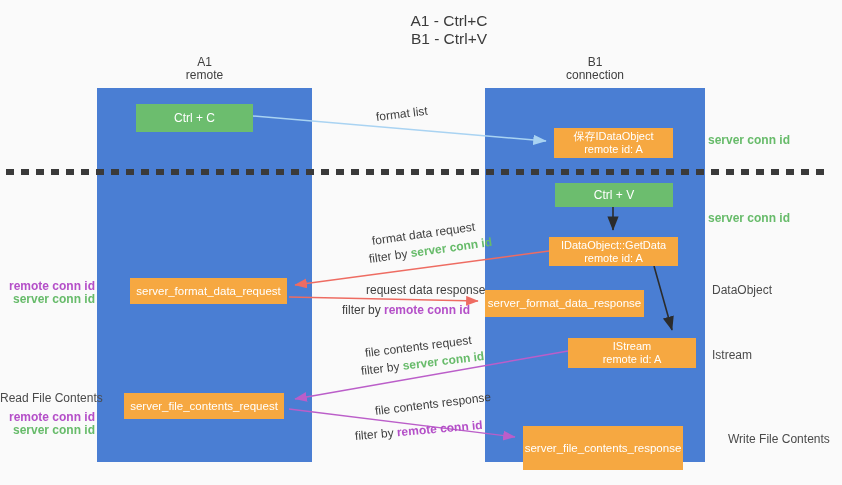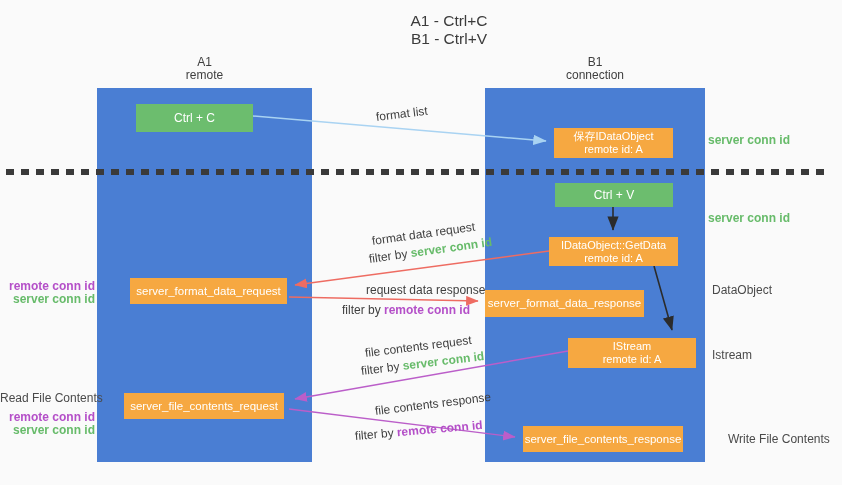--- a/index.html
+++ b/index.html
@@ -117,21 +117,21 @@
 
   <div class="abs box box-orange two-line" style="left:568px; top:338px; width:128px; height:30px;">
     <span>IStream</span>
     <span>remote id: A</span>
   </div>
 
   <div class="abs box box-orange" style="left:124px; top:393px; width:160px; height:26px;">
     <span>server_file_contents_request</span>
   </div>
 
-  <div class="abs box box-orange" style="left:523px; top:426px; width:160px; height:26px;">
+  <div class="abs box box-orange" style="left:523px; top:426px; width:160px; height:44px;">
     <span>server_file_contents_response</span>
   </div>
 
   <div class="abs flow-label rot-7" style="left:376px; top:110px;">format list</div>
 
   <div class="abs flow-label rot-8" style="left:372px; top:234px;">format data request</div>
   <div class="abs flow-label rot-8" style="left:369px; top:252px;">
     <span>filter by </span><span class="bold-green">server conn id</span>
   </div>
 

